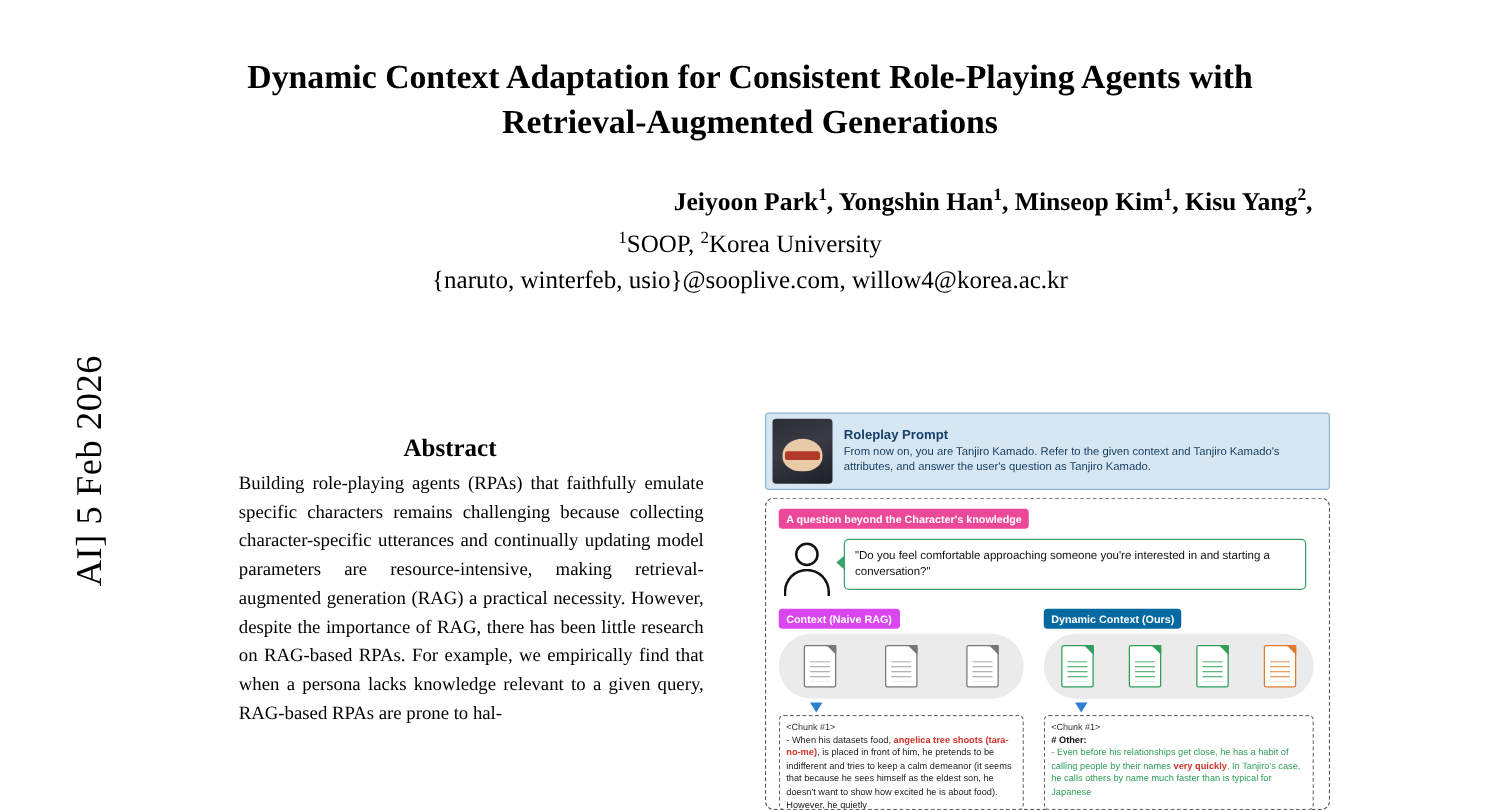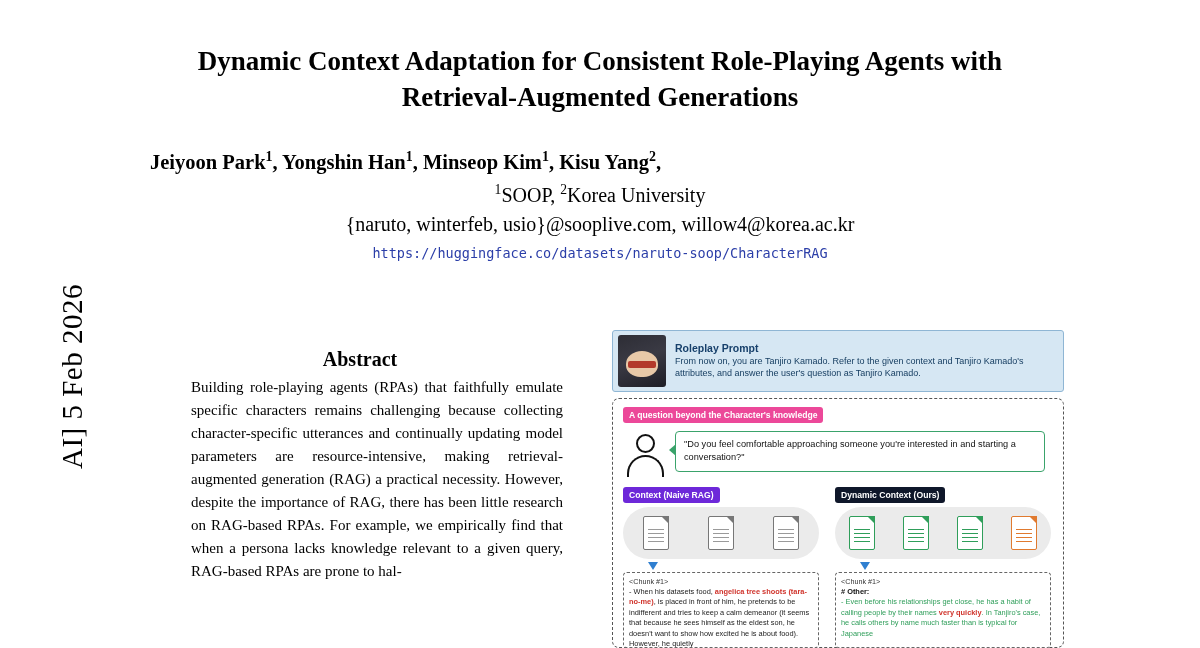--- a/index.html
+++ b/index.html
@@ -49,21 +49,21 @@
     font-weight: bold;
     line-height: 1.32;
     font-family: "Liberation Serif", serif;
   }
 
   .authors {
     position: absolute;
     left: 150px;
     top: 148px;
     width: 900px;
-    text-align: left;
+    text-align: right;
     font-size: 20.5px;
     font-weight: bold;
     line-height: 1.35;
   }
   .affil {
     position: absolute;
     left: 150px;
     top: 180px;
     width: 900px;
     text-align: center;
@@ -194,22 +194,22 @@
     font-family: "Liberation Sans", sans-serif;
     font-size: 8.6px;
     font-weight: bold;
     color: #ffffff;
     background: #ec4899;
     border-radius: 3px;
     padding: 3px 6px;
     white-space: nowrap;
   }
   .tag-question { left: 10px; top: 8px; }
-  .tag-naive { left: 10px; top: 88px; background: #6d28d9; }
-  .tag-dynamic { left: 222px; top: 88px; background: #0f172a; }
+  .tag-naive { left: 10px; top: 88px; background: #d946ef; }
+  .tag-dynamic { left: 222px; top: 88px; background: #0369a1; }
 
   .person-icon {
     position: absolute;
     left: 12px;
     top: 32px;
     width: 42px;
     height: 46px;
   }
   .person-head {
     position: absolute;
@@ -344,21 +344,20 @@
   <div class="authors">
     Jeiyoon Park<sup>1</sup>, Yongshin Han<sup>1</sup>, Minseop Kim<sup>1</sup>, Kisu Yang<sup>2</sup>,
   </div>
 
   <div class="affil">
     <sup>1</sup>SOOP, <sup>2</sup>Korea University
   </div>
 
   <div class="emails">{naruto, winterfeb, usio}@sooplive.com, willow4@korea.ac.kr</div>
 
-  <a class="dataset-link" href="#">https://huggingface.co/datasets/naruto-soop/CharacterRAG</a>
 
   <div class="abstract-head">Abstract</div>
   <div class="abstract-body">Building role-playing agents (RPAs) that faithfully emulate specific characters remains challenging because collecting character-specific utterances and continually updating model parameters are resource-intensive, making retrieval-augmented generation (RAG) a practical necessity. However, despite the importance of RAG, there has been little research on RAG-based RPAs. For example, we empirically find that when a persona lacks knowledge relevant to a given query, RAG-based RPAs are prone to hal-</div>
 
   <div class="figure">
 
     <div class="prompt-box">
       <div class="avatar"></div>
       <div class="prompt-text">
         <div class="prompt-title">Roleplay Prompt</div>

